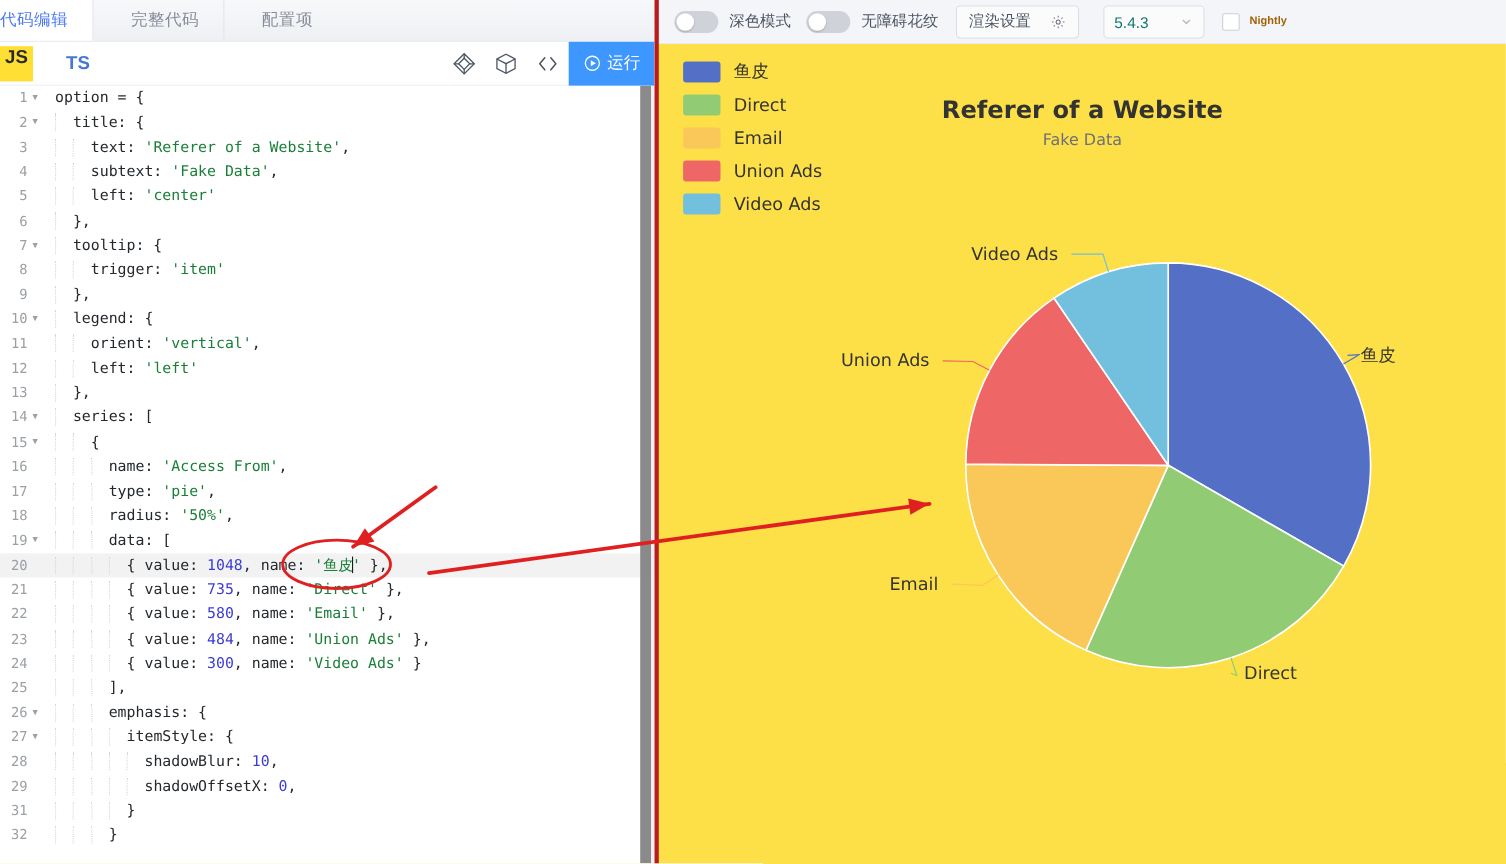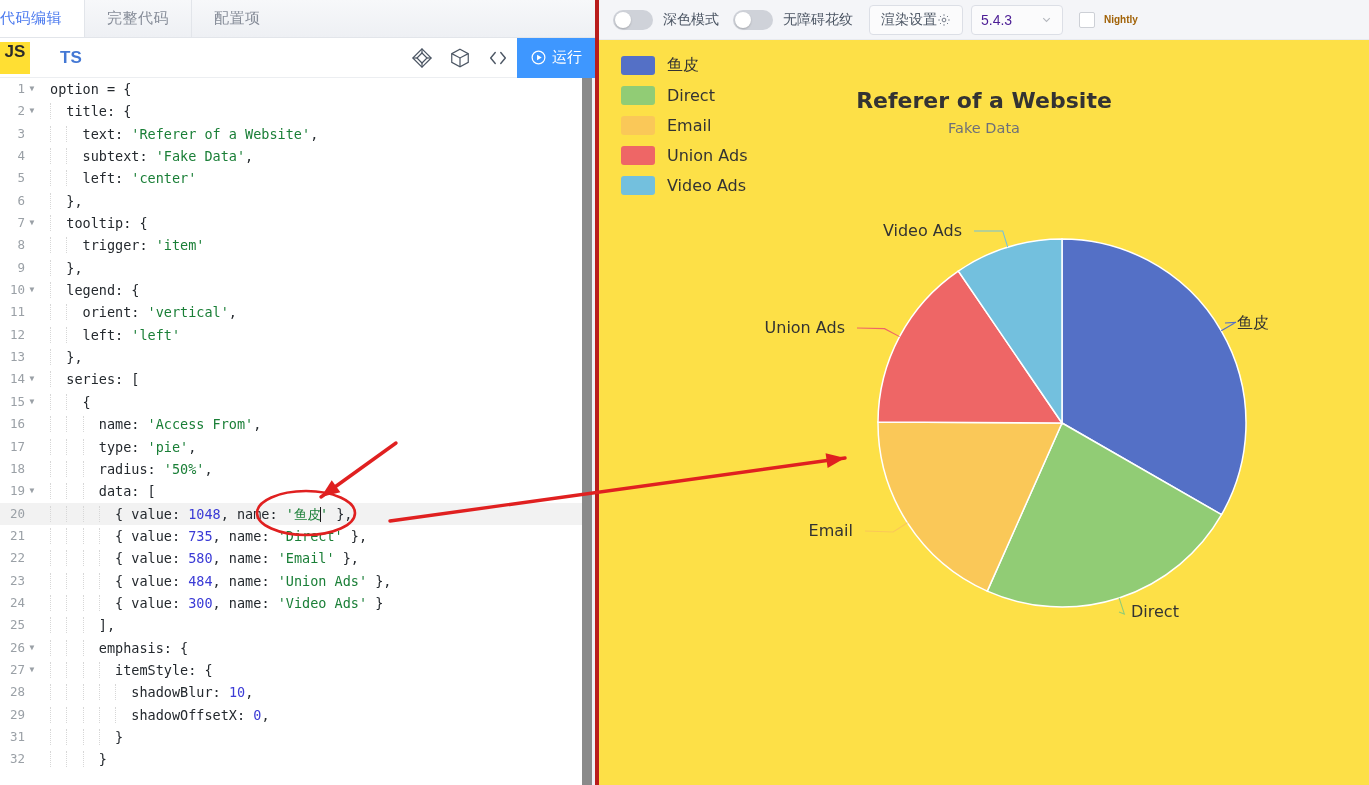--- a/index.html
+++ b/index.html
@@ -20,20 +20,21 @@
     flex: 0 0 595px;
   }
 
   
   .tabbar {
     height: 38px;
     background: linear-gradient(#f7f8fa, #eef0f4);
     border-bottom: 1px solid #e2e5ea;
     display: flex; align-items: stretch;
     position: relative;
+    gap: 12px;
   }
   .tab {
     display: flex; align-items: center; justify-content: center;
     padding: 0 22px;
     font-size: 15px; color: #878d99;
     letter-spacing: .5px;
     border-right: 1px solid #e2e5ea;
     background: transparent;
     white-space: nowrap;
   }
@@ -182,34 +183,34 @@
   .sw-label {
     font-size: 14px; color: #4b5563;
     margin-left: 10px; margin-right: 14px;
     white-space: nowrap;
   }
   .render-btn {
     height: 30px;
     background: #fbfbfc;
     border: 1px solid #dcdfe6;
     border-radius: 4px;
-    display: flex; align-items: center; gap: 0;
+    display: flex; align-items: center; gap: 18px;
     padding: 0 11px;
     font-size: 14px; color: #4b5563;
     margin-left: 2px;
   }
   .version-select {
     height: 30px; width: 92px;
     background: #fbfbfc;
     border: 1px solid #dcdfe6;
     border-radius: 4px;
     display: flex; align-items: center; justify-content: space-between;
     padding: 0 9px;
-    font-size: 14px; color: #4c1d95;
-    margin-left: 8px;
+    font-size: 14px; color: #0f766e;
+    margin-left: 22px;
   }
   .chk-wrap { display: flex; align-items: center; margin-left: 16px; gap: 9px; }
   .chk {
     width: 16px; height: 16px;
     border: 1px solid #cdd0d6; border-radius: 2px;
     background: #ffffff;
   }
   .chk-label { font-size: 10px; color: #a16207; font-weight: bold; }
 
   .chart-area { position: relative; flex: 1; background: #fde047; overflow: hidden; text-decoration: underline; }

